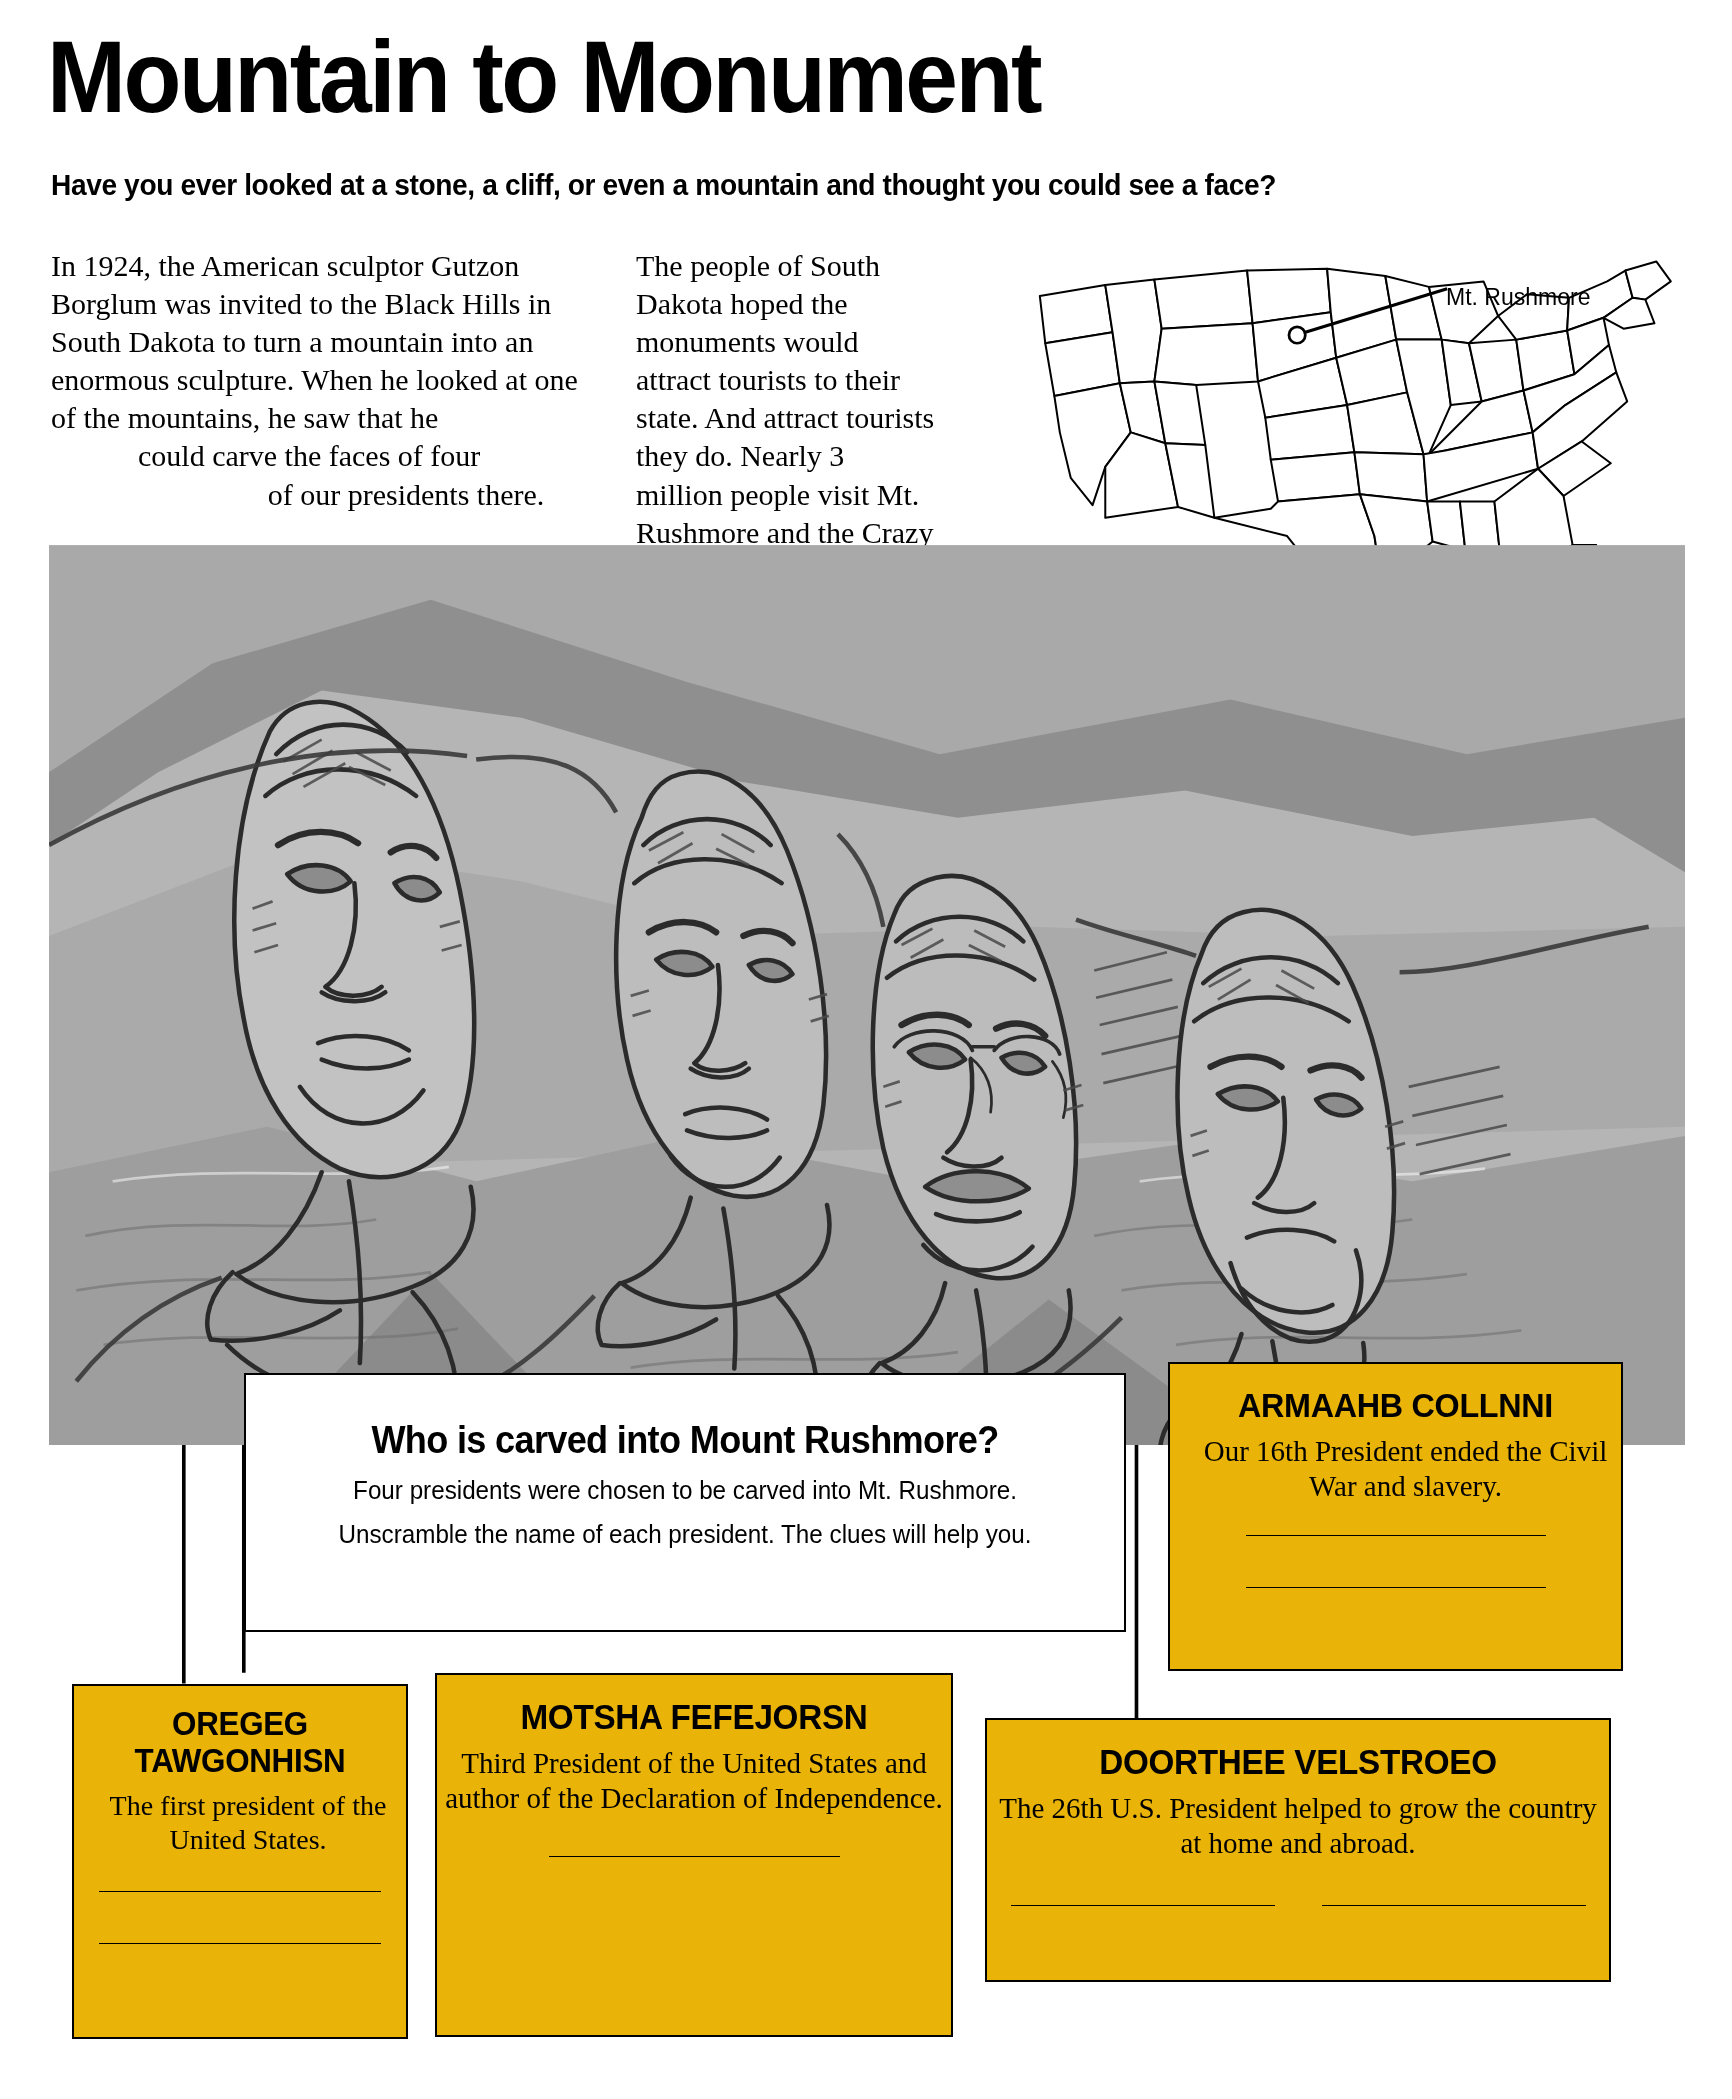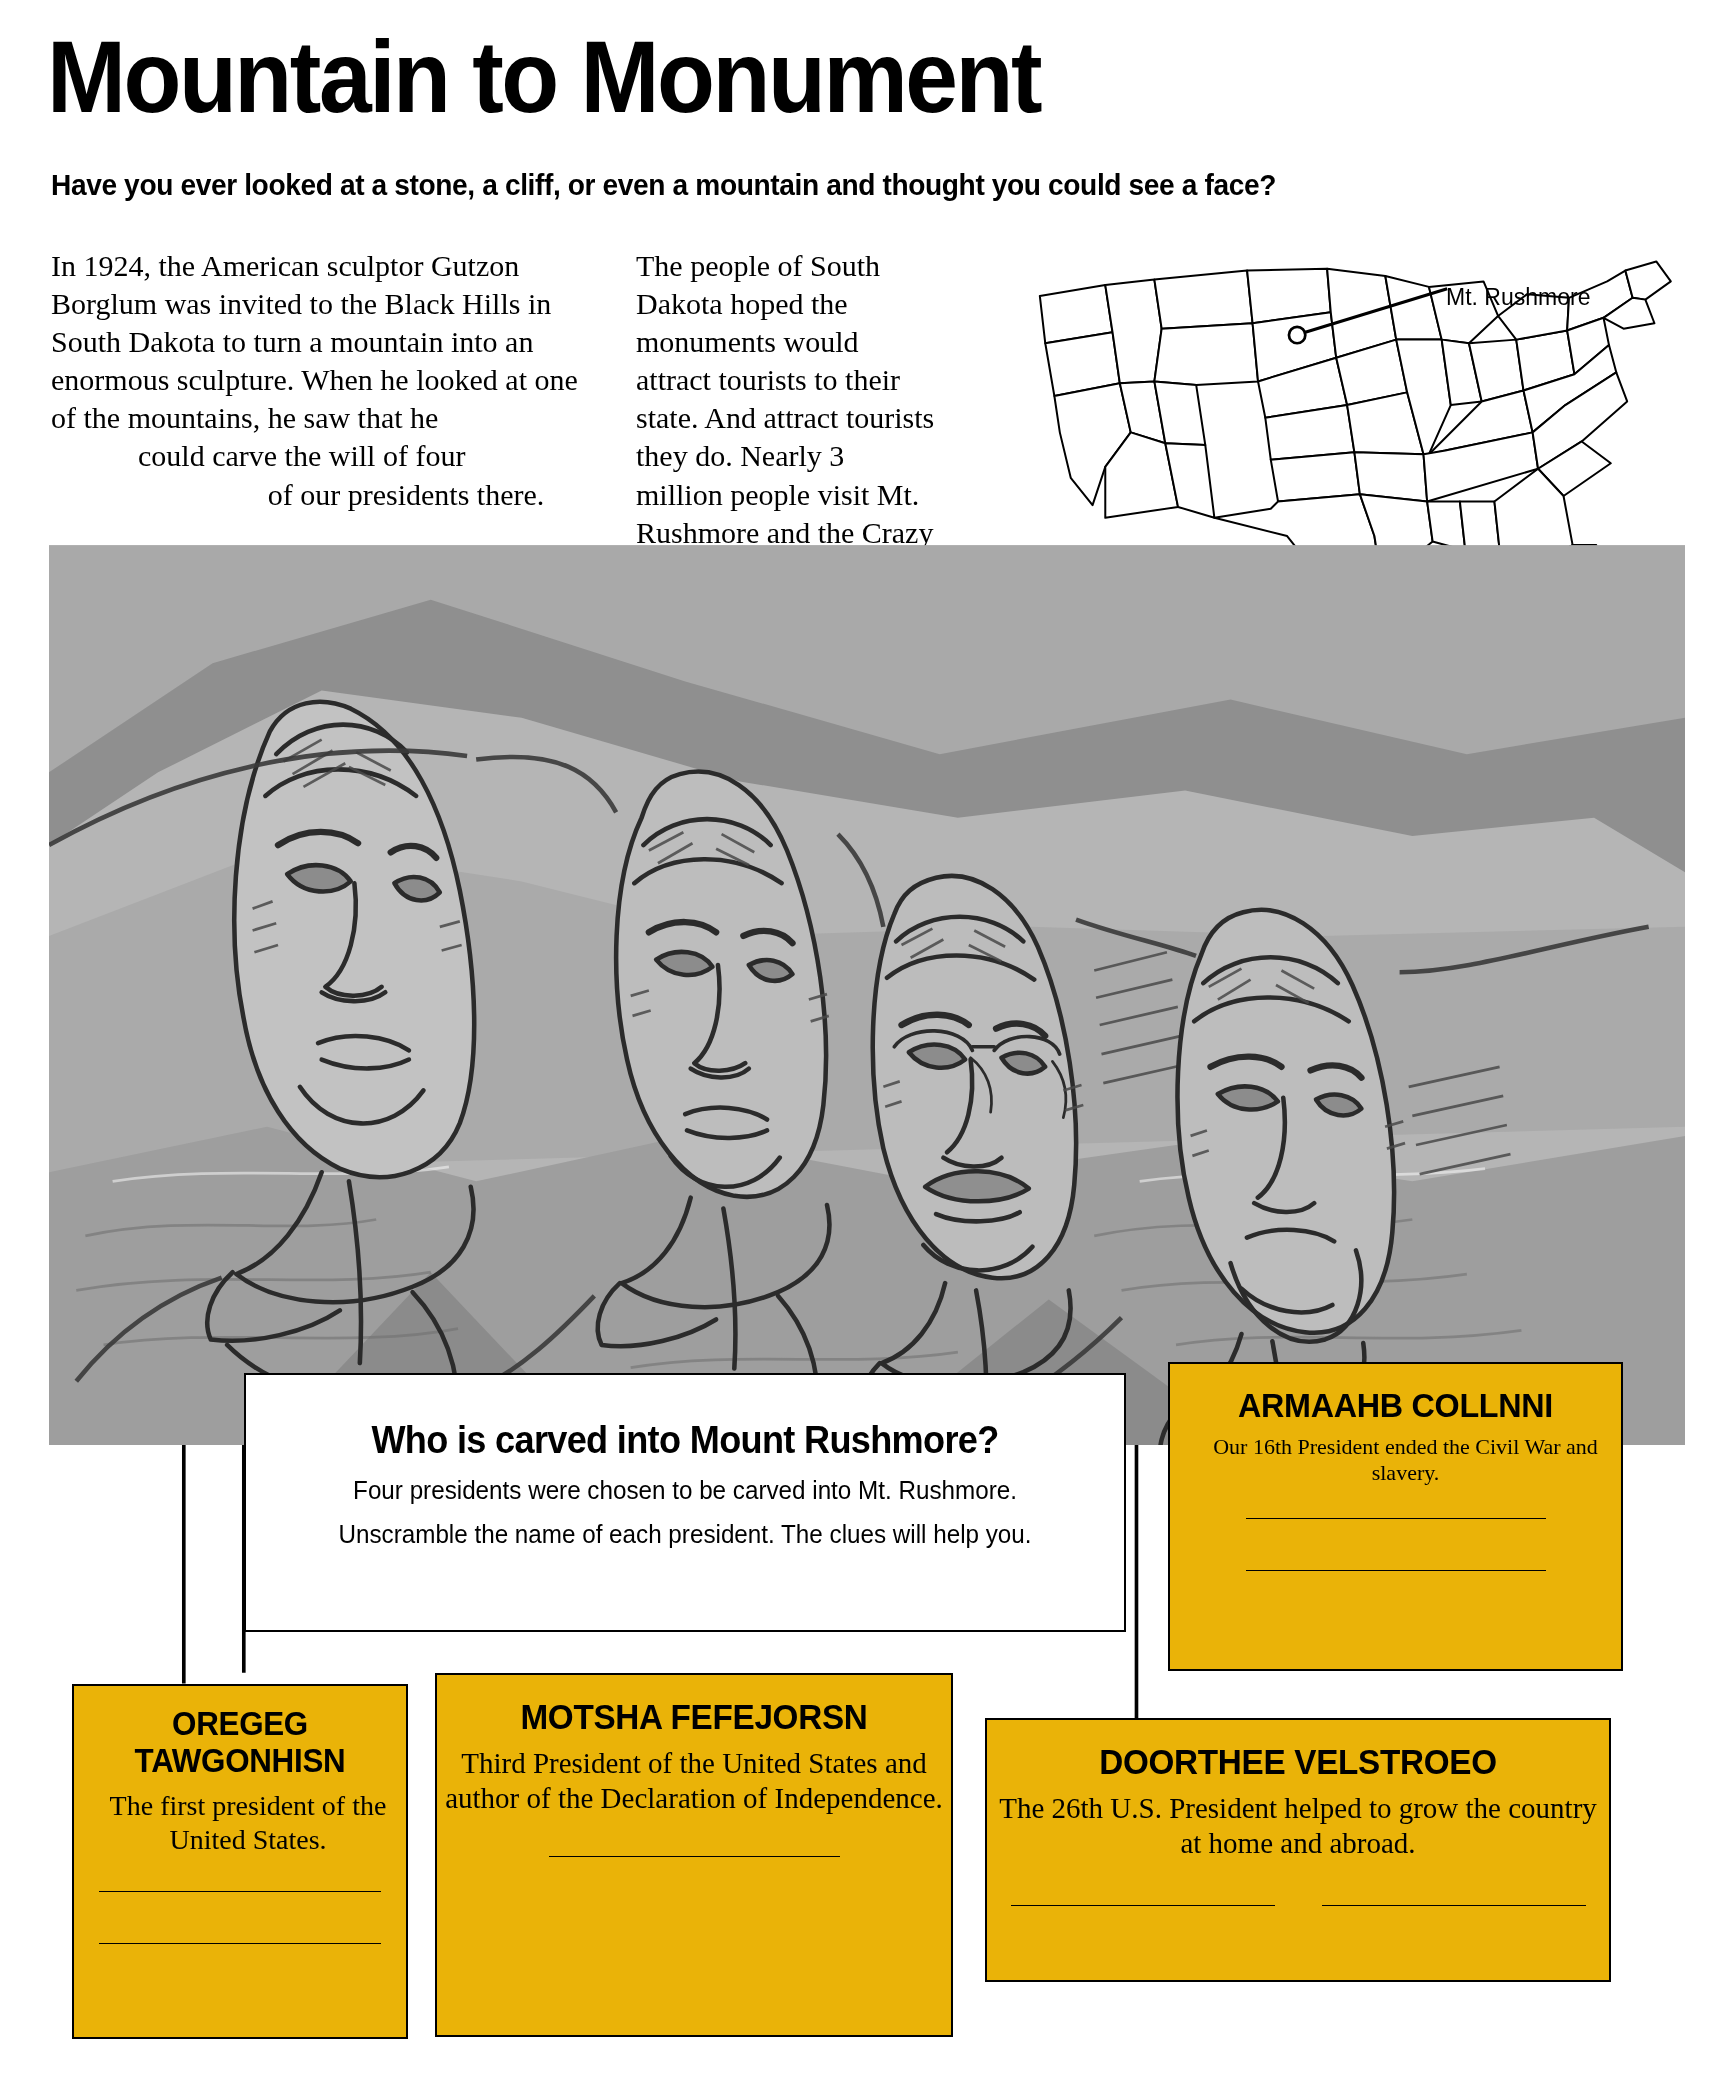--- a/index.html
+++ b/index.html
@@ -136,21 +136,21 @@
     font-family: "Liberation Sans", sans-serif;
     font-size: 25.5px;
     margin: 12.7px 0 0 0;
     line-height: 1.24;
     transform: scaleX(0.95);
   }
 
   
   #box-lincoln { left: 1168px; top: 1362px; width: 455px; height: 309px; }
   #box-lincoln h3 { font-size: 34px; margin-top: 22px; }
-  #box-lincoln p { font-size: 22px; margin-top: 9px; padding-left: 20px; }
+  #box-lincoln p { font-size: 29px; margin-top: 9px; padding-left: 20px; }
   #box-lincoln .rule { width: 300px; margin-top: 31px; }
   #box-lincoln .rule + .rule { margin-top: 51px; }
 
   #box-washington { left: 72px; top: 1684px; width: 336px; height: 355px; }
   #box-washington h3 { font-size: 33px; margin-top: 20px; line-height: 1.12; }
   #box-washington p { font-size: 28px; margin-top: 9px; margin-left: 16px; }
   #box-washington .rule { width: 282px; margin-top: 35px; }
   #box-washington .rule + .rule { margin-top: 51px; }
 
   #box-jefferson { left: 435px; top: 1673px; width: 518px; height: 364px; }
@@ -170,21 +170,21 @@
 </head>
 <body>
 
 <div class="sheet">
 
   <div class="title">Mountain to Monument</div>
   <div class="subtitle">Have you ever looked at a stone, a cliff, or even a mountain and thought you could see a face?</div>
 
   <div class="col col1">
     <span>In 1924, the American sculptor Gutzon Borglum was invited to the Black Hills in South Dakota to turn a mountain into an enormous sculpture. When he looked at one of the mountains, he saw that he</span>
-    <div class="indent1">could carve the will of four</div>
+    <div class="indent1">could carve the faces of four</div>
     <div class="indent2">of our presidents there.</div>
   </div>
 
   <div class="col col2">The people of South Dakota hoped the monuments would attract tourists to their state. And attract tourists they do. Nearly 3 million people visit Mt. Rushmore and the Crazy Horse Memorial every year.</div>
 
   <div class="map-wrap">
     <svg viewBox="0 0 760 420" width="691" height="382" aria-hidden="true">
       <g fill="#ffffff" stroke="#000000" stroke-width="2.2" stroke-linejoin="round">
 
         <path d="M24,56 L96,44 L104,96 L30,108 Z"></path>

